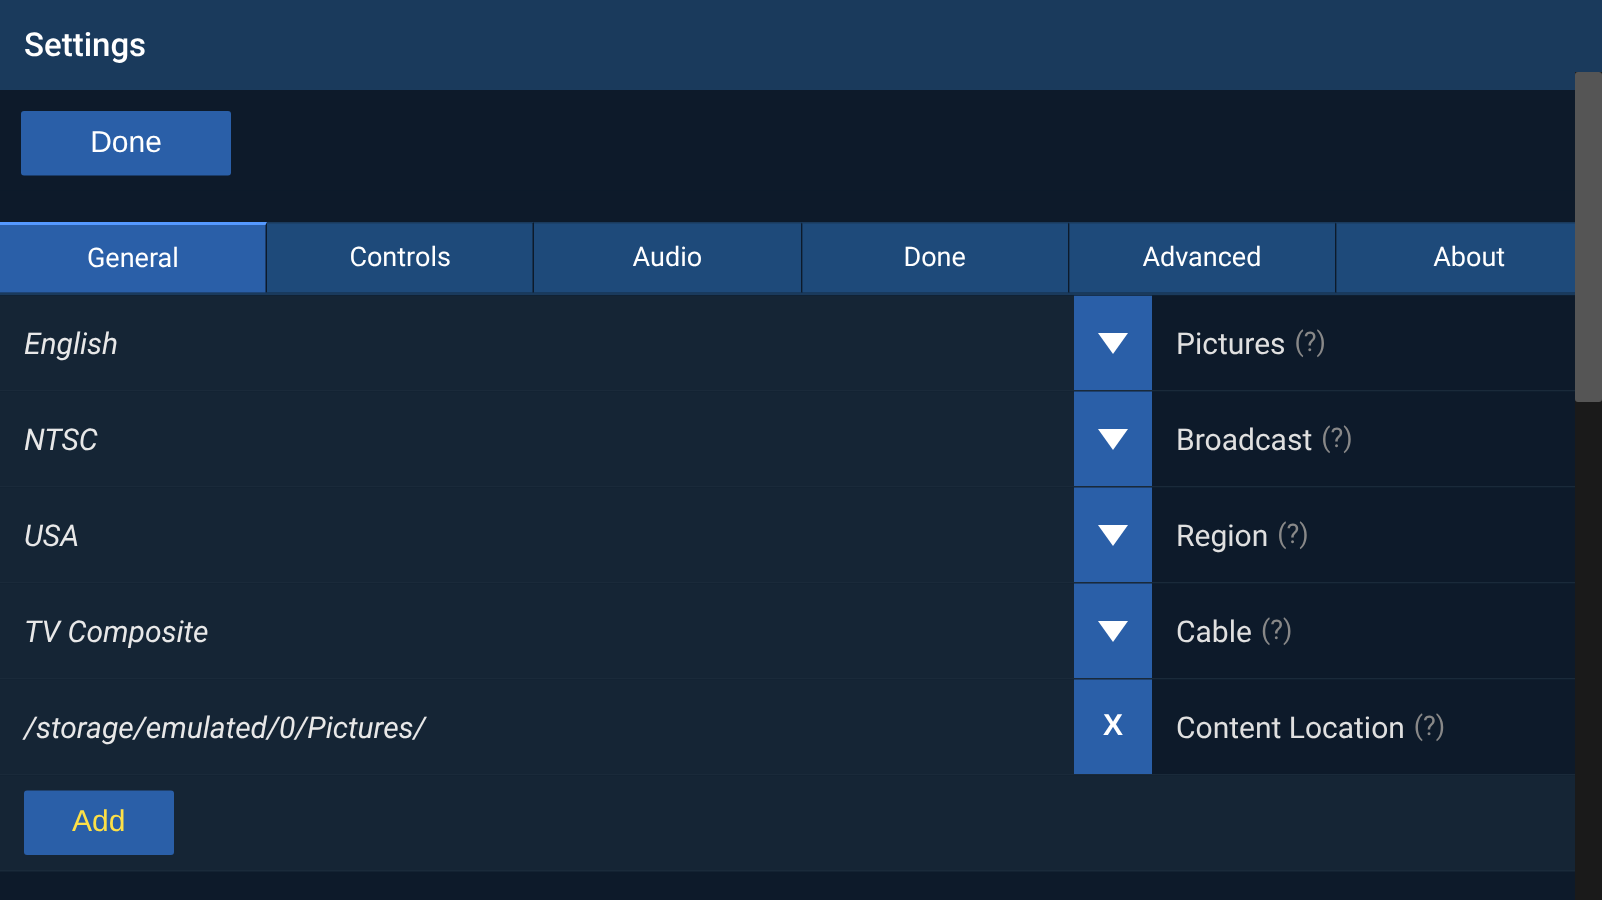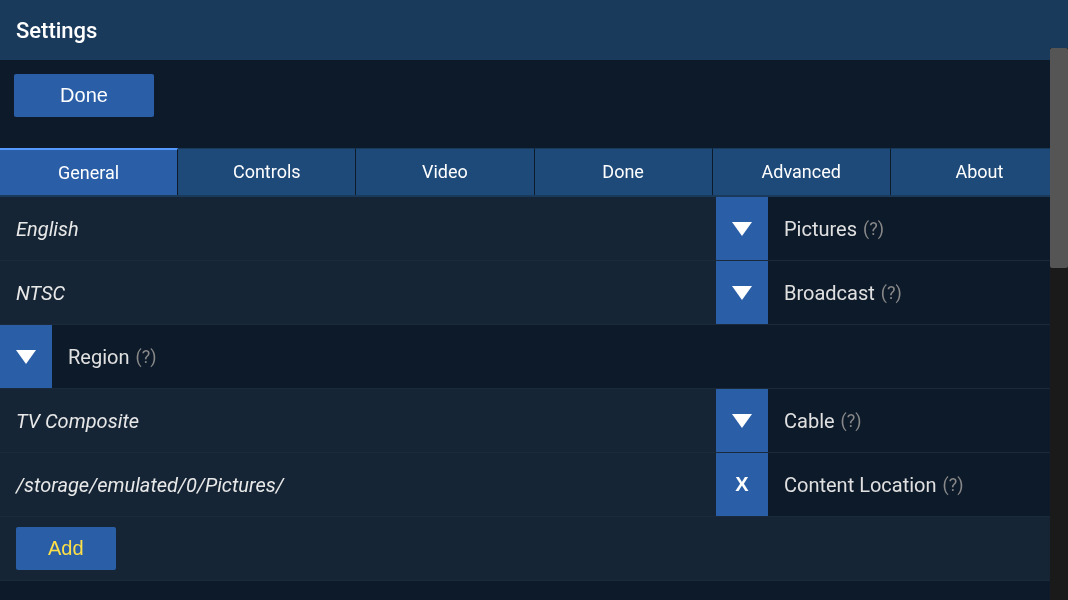--- a/index.html
+++ b/index.html
@@ -212,21 +212,21 @@
   </div>
 
   <div id="tab-bar">
     <div class="tab active">
       <span>General</span>
     </div>
     <div class="tab">
       <span>Controls</span>
     </div>
     <div class="tab">
-      <span>Video</span>
+      <span>Audio</span>
     </div>
     <div class="tab">
       <span>Done</span>
     </div>
     <div class="tab">
       <span>Advanced</span>
     </div>
     <div class="tab">
       <span>About</span>
     </div>
@@ -254,20 +254,23 @@
       <button class="setting-btn">
         <span class="triangle-down"></span>
       </button>
       <div class="setting-right">
         <span>Broadcast</span>
         <span class="help">(?)</span>
       </div>
     </div>
 
     <div class="setting-row">
+      <div class="setting-left">
+        <span>USA</span>
+      </div>
       <button class="setting-btn">
         <span class="triangle-down"></span>
       </button>
       <div class="setting-right">
         <span>Region</span>
         <span class="help">(?)</span>
       </div>
     </div>
 
     <div class="setting-row">

